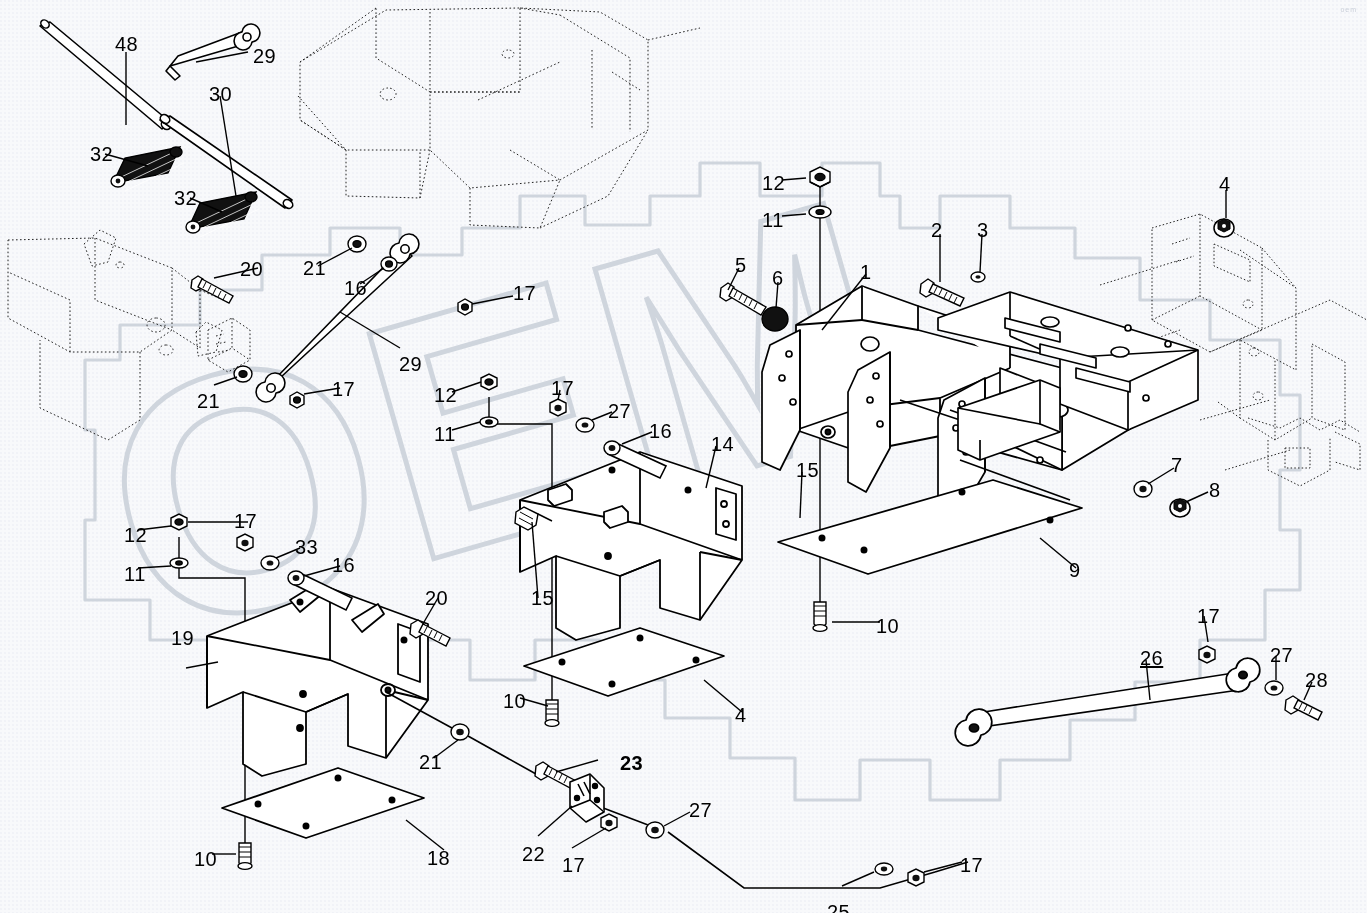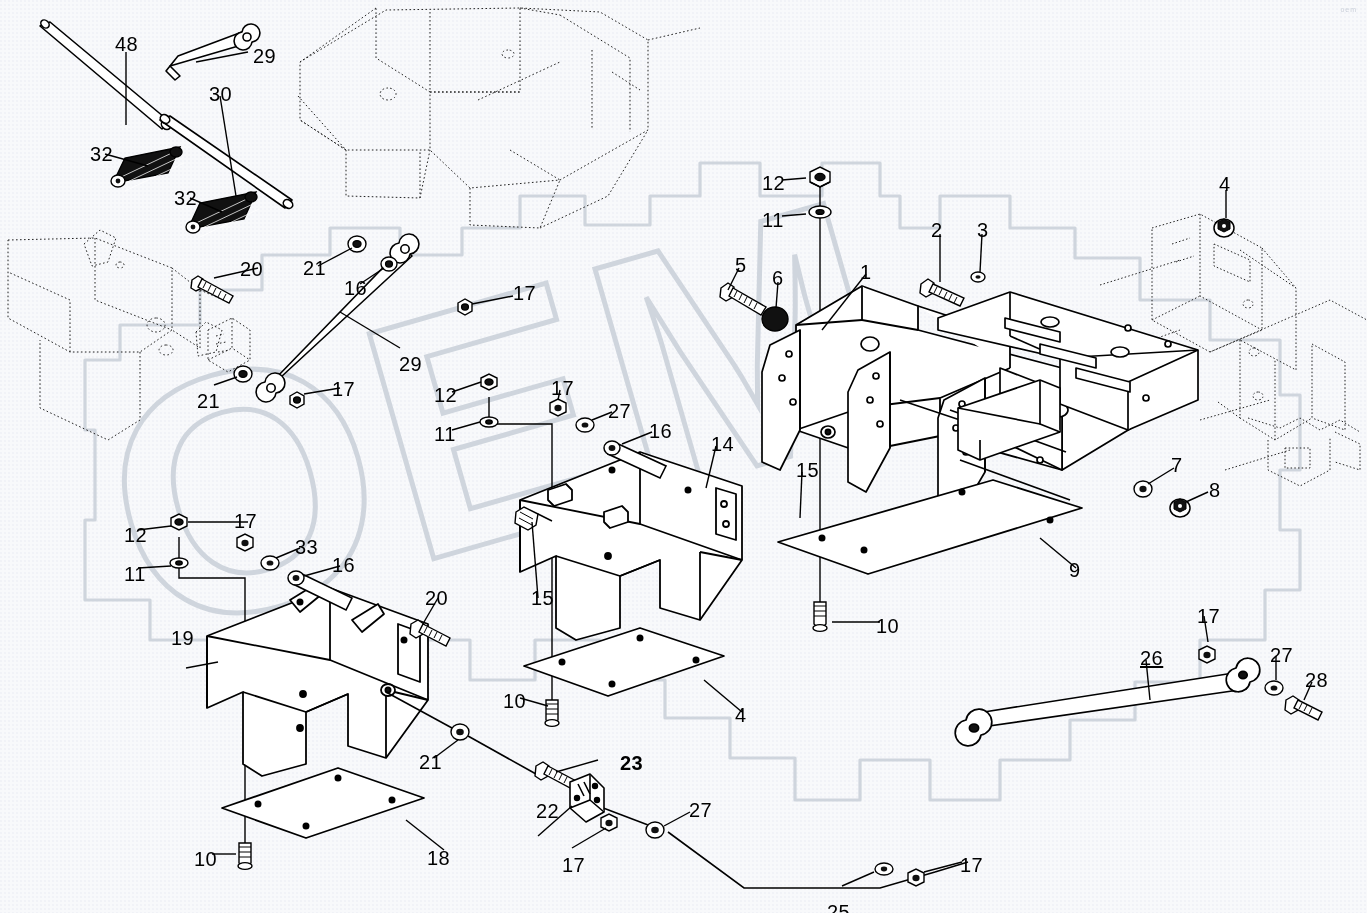--- a/index.html
+++ b/index.html
@@ -621,21 +621,21 @@
       <div class="lbl" style="left: 1197px; top: 606px;">17</div>
       <div class="lbl" style="left: 171px; top: 628px;">19</div>
       <div class="lbl" style="left: 1140px; top: 648px; text-decoration: underline;">26</div>
       <div class="lbl" style="left: 1270px; top: 645px;">27</div>
       <div class="lbl" style="left: 1305px; top: 670px;">28</div>
       <div class="lbl" style="left: 503px; top: 691px;">10</div>
       <div class="lbl" style="left: 735px; top: 705px;">4</div>
       <div class="lbl" style="left: 419px; top: 752px;">21</div>
       <div class="lbl" style="left: 620px; top: 753px; font-weight: bold;">23</div>
       <div class="lbl" style="left: 689px; top: 800px;">27</div>
-      <div class="lbl" style="left: 522px; top: 801px; margin-left: 14px;">22</div>
+      <div class="lbl" style="left: 522px; top: 844px;">22</div>
       <div class="lbl" style="left: 562px; top: 855px;">17</div>
       <div class="lbl" style="left: 427px; top: 848px;">18</div>
       <div class="lbl" style="left: 194px; top: 849px;">10</div>
       <div class="lbl" style="left: 827px; top: 902px;">25</div>
       <div class="lbl" style="left: 960px; top: 855px;">17</div>
     </div>
 
   <span class="corner-mark">oem</span>
 </div>
 

